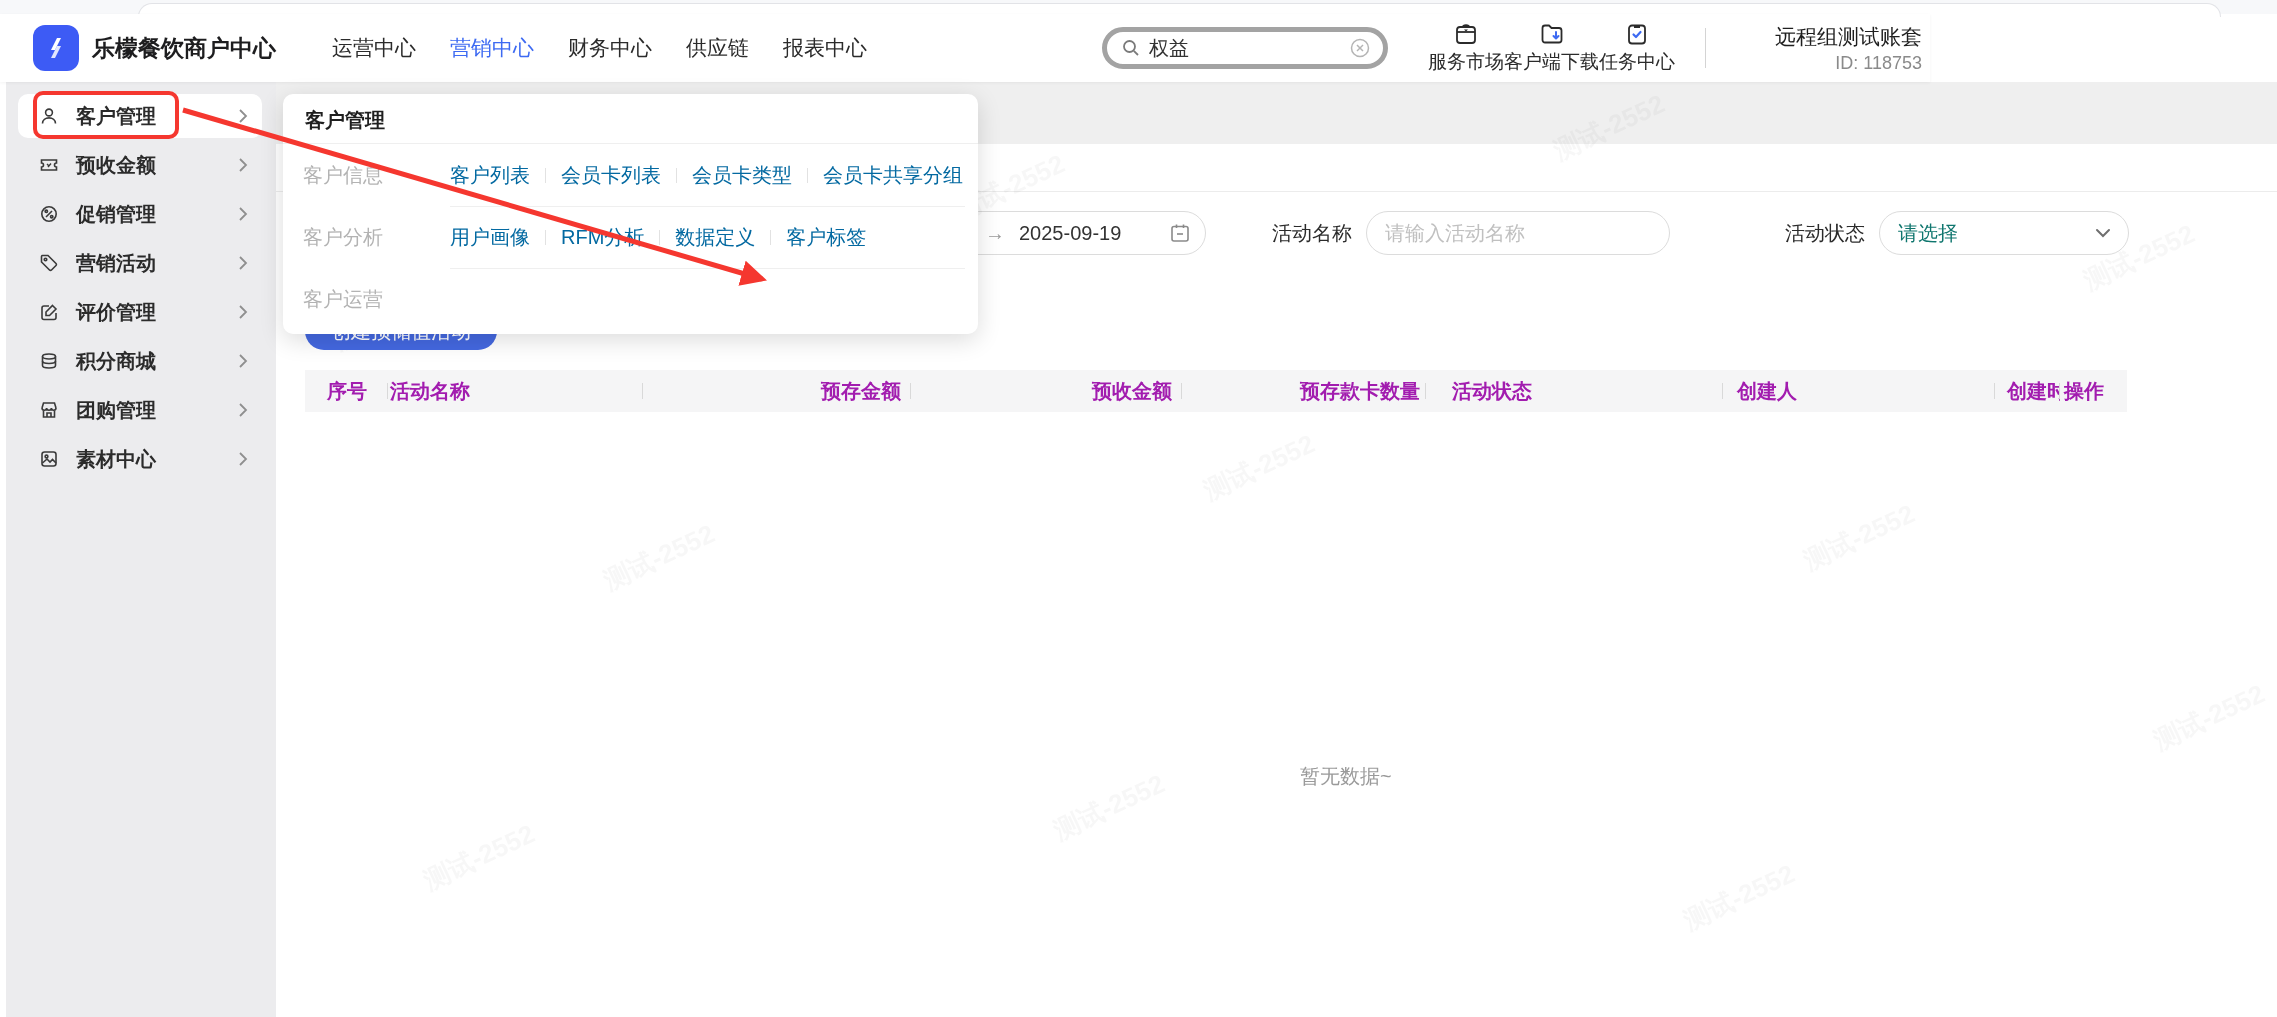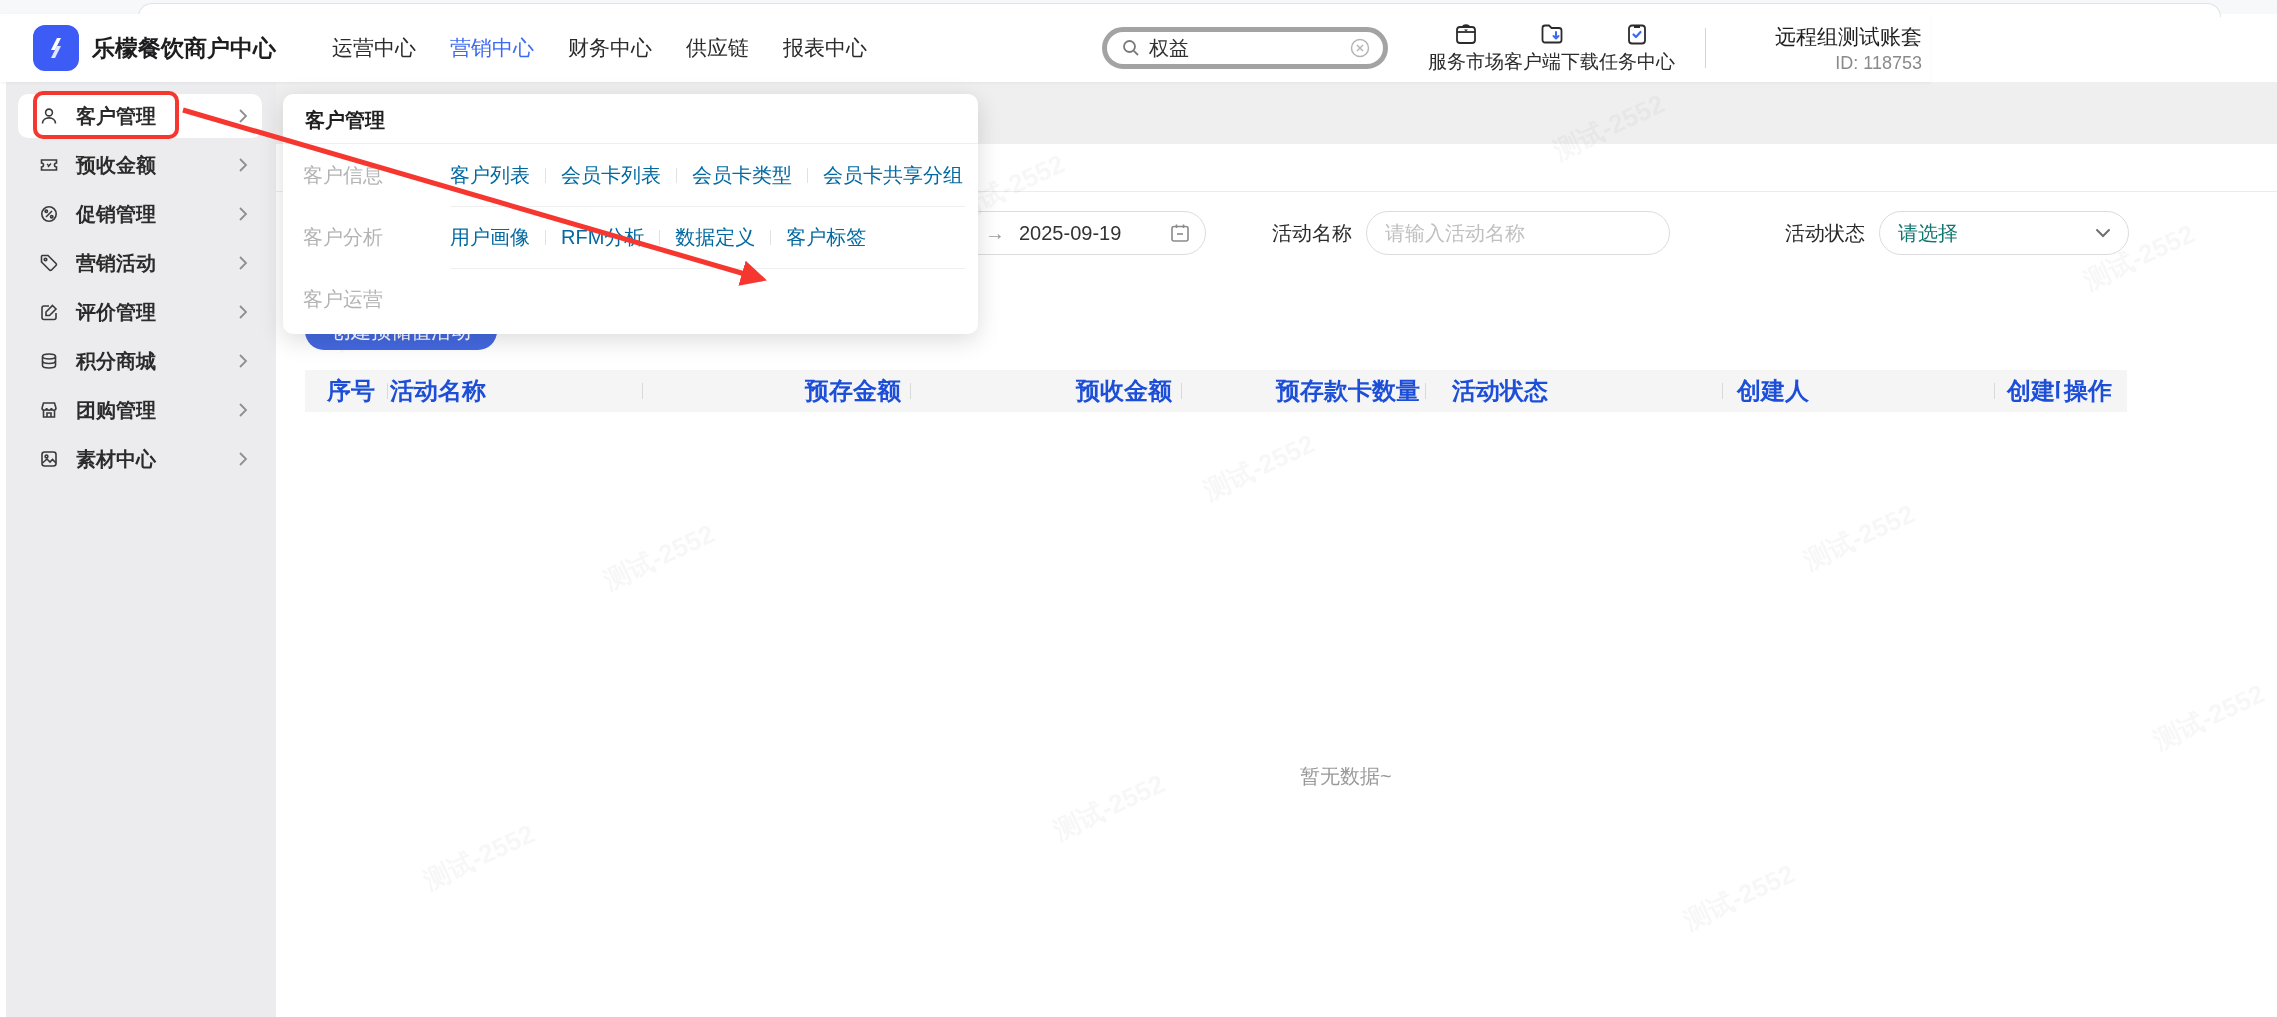--- a/index.html
+++ b/index.html
@@ -59,21 +59,21 @@
   .text-input::placeholder { color:#c0c0c0; }
   .select-box { width:250px; height:44px; border:1px solid #dcdcdc; border-radius:22px; background:#fff;
     display:flex; align-items:center; padding:0 16px 0 18px; cursor:pointer; }
   .select-box .sel-placeholder { font-size:20px; color:#0f766e; flex:1; }
   
   .create-btn { position:absolute; left:305px; top:312px; height:38px; padding:0 26px; border:none;
     border-radius:19px; background:#4468e0; color:#fff; font-size:20px; font-family:inherit; cursor:pointer; z-index:6; }
   
   .table-header { position:absolute; left:305px; top:370px; width:1822px; height:42px; background:#f5f5f6;
     display:flex; align-items:center; z-index:1; }
-  .th { position:relative; font-size:24px; font-weight:600; color:#1d4ed8; white-space:nowrap; overflow:hidden; height:42px; line-height:42px; }
+  .th { position:relative; font-size:20px; font-weight:600; color:#a21caf; white-space:nowrap; overflow:hidden; height:42px; line-height:42px; }
   .th.div::after { content:""; position:absolute; right:0; top:13px; width:1px; height:16px; background:#d9d9d9; }
   .th.r { text-align:right; }
   .empty-text { position:absolute; left:1300px; top:763px; font-size:20px; color:#9a9a9a; z-index:1; }
   
   .flyout { position:absolute; left:283px; top:94px; width:695px; height:240px; background:#fff; border-radius:10px;
     box-shadow:0 6px 24px rgba(0,0,0,.14); z-index:20; }
   .flyout-title { height:50px; line-height:52px; padding-left:22px; font-size:20px; font-weight:bold; color:#1f1f1f;
     border-bottom:1px solid #efefef; }
   .flyout-row { position:relative; height:62px; display:flex; align-items:center; }
   .flyout-row + .flyout-row::before { content:""; position:absolute; left:167px; right:13px; top:0; height:1px; background:#efefef; }

